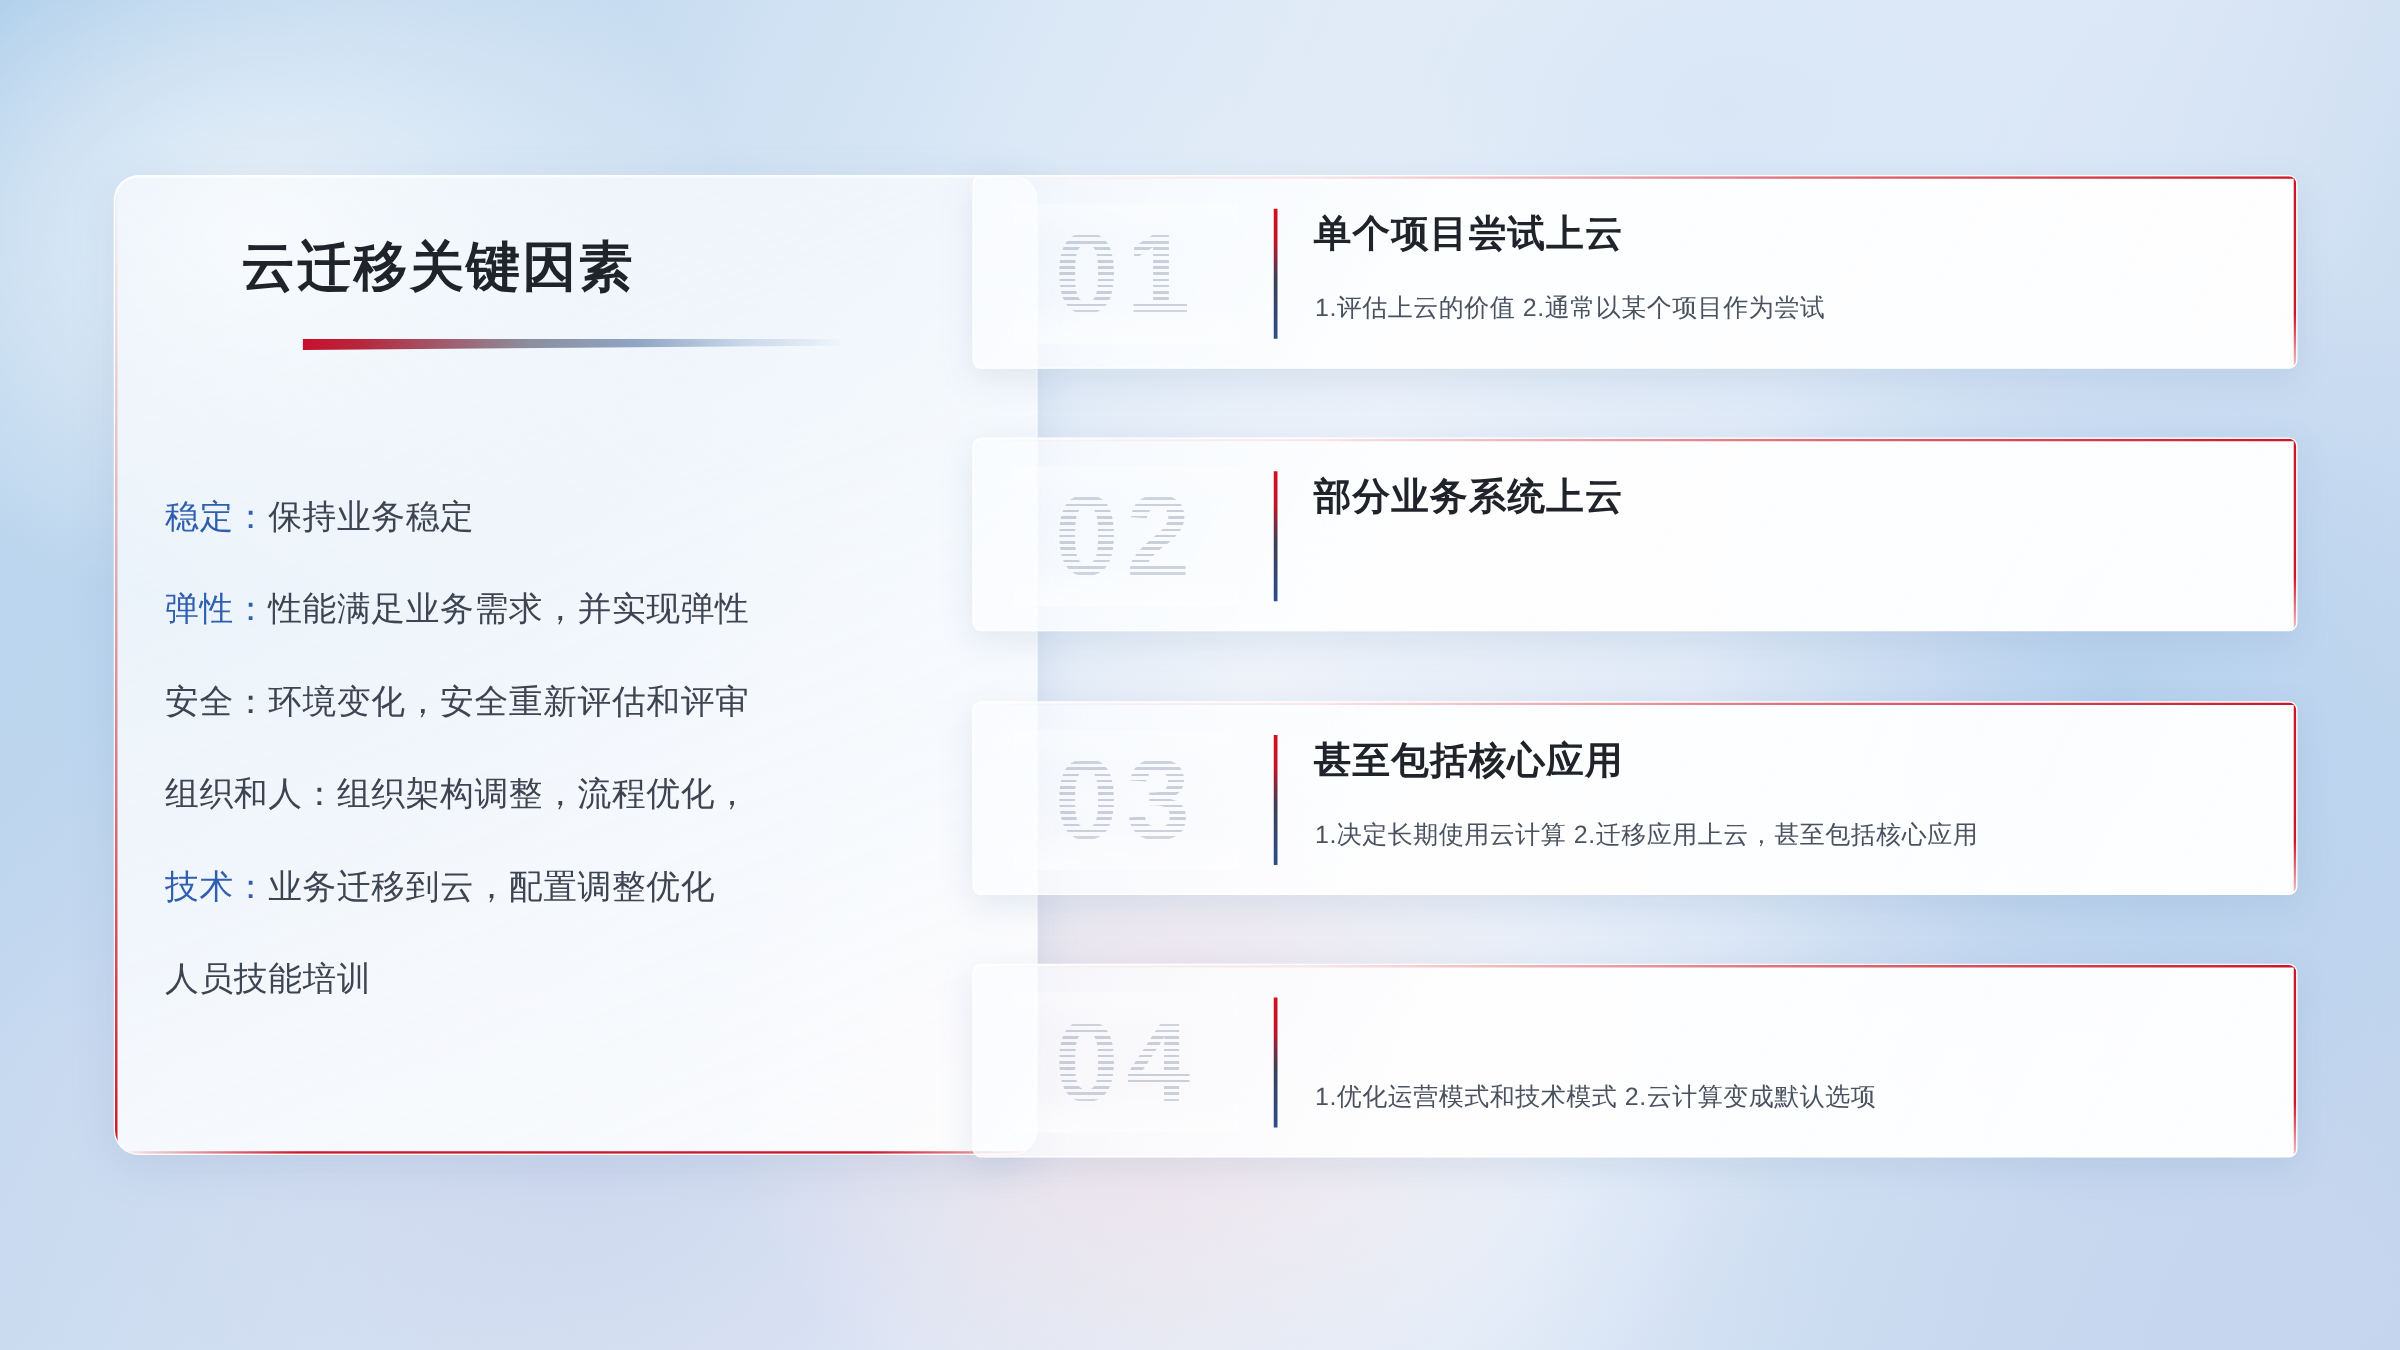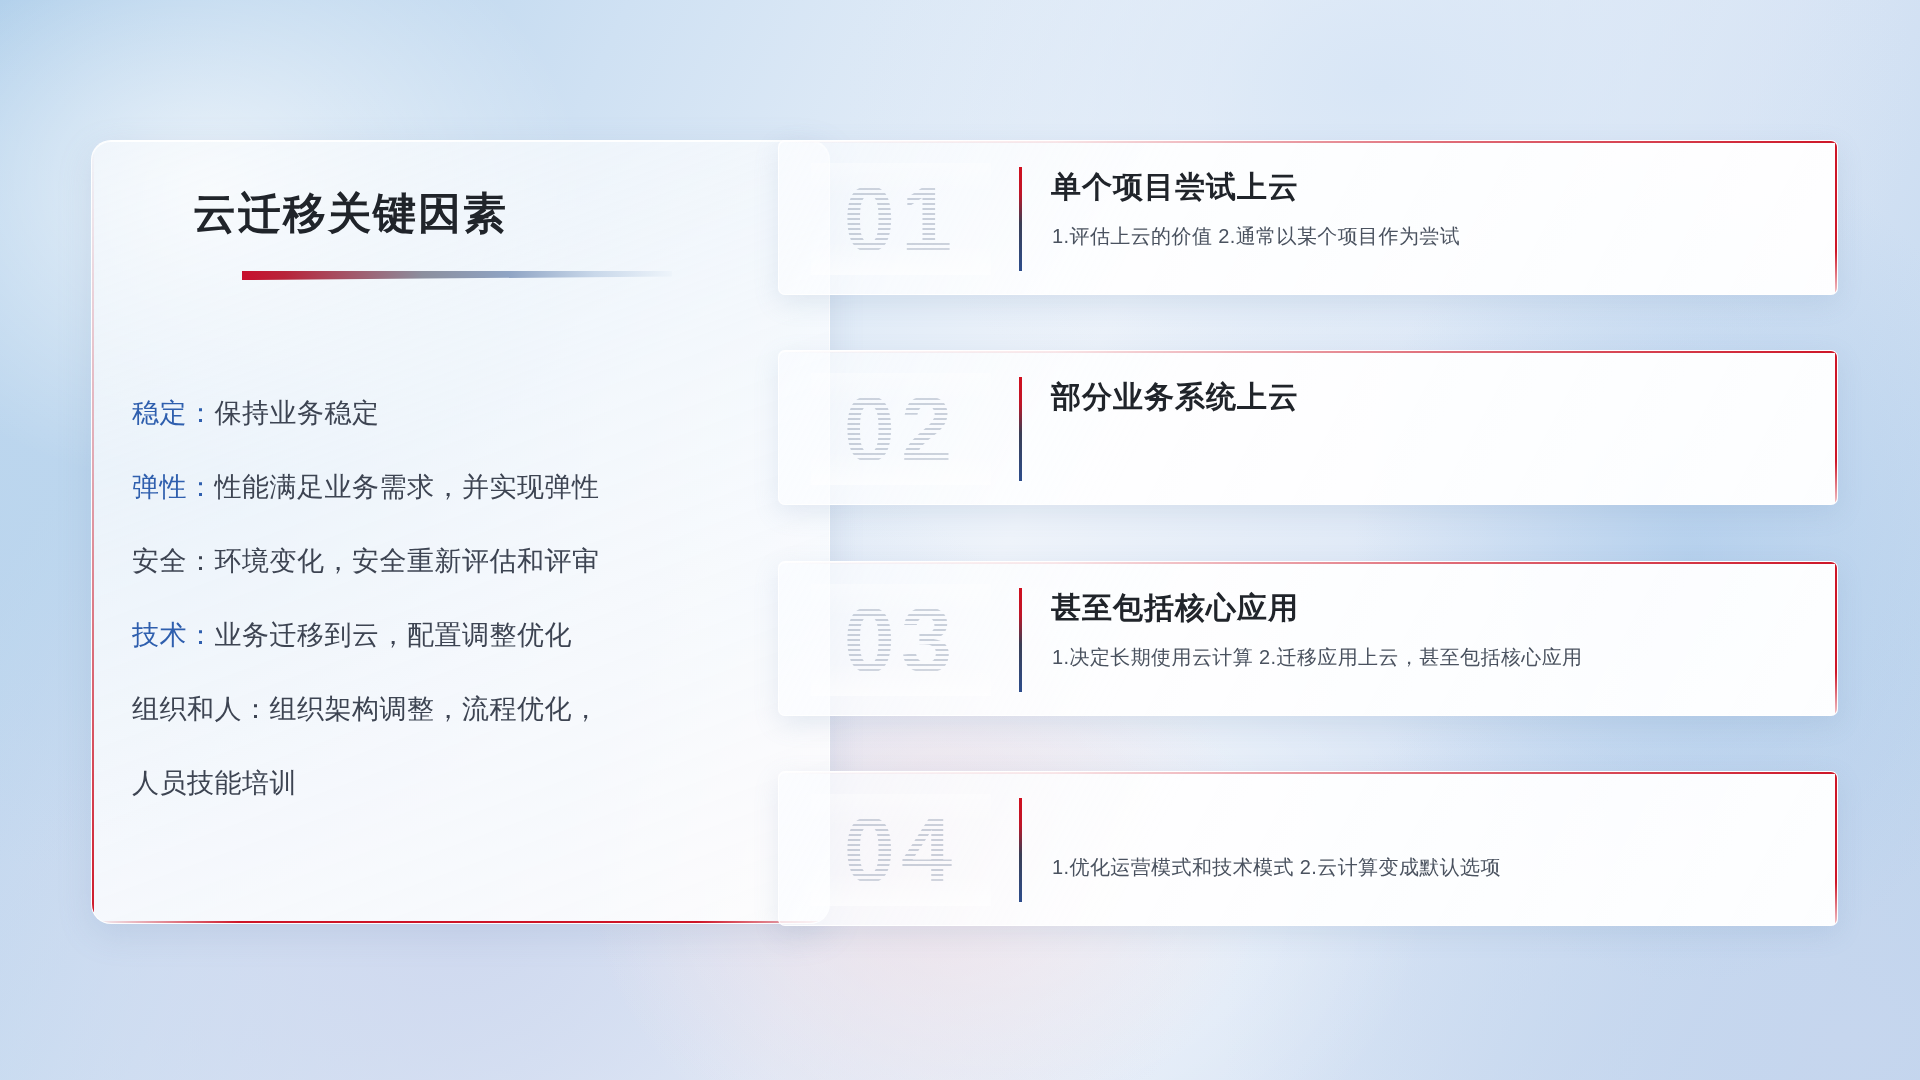--- a/index.html
+++ b/index.html
@@ -122,21 +122,21 @@
   .divider {
     position:absolute; left:240px; top:26px; width:3px; height:104px;
     background:linear-gradient(180deg, #d0101f 0%, #c01528 26%, #3a3f55 54%, #2d4d8c 100%);
   }
   .card-title {
     position:absolute; left:272px; top:26px;
     font-size:30px; font-weight:bold; color:#20242a; letter-spacing:1px;
     white-space:nowrap;
   }
   .card-desc {
-    position:absolute; left:273px; top:82px;
+    position:absolute; left:273px; top:92px;
     font-size:20px; color:#4a525f; letter-spacing:.4px; white-space:nowrap;
   }
 </style>
 </head>
 <body>
 
 <div id="bg">
   <div class="bg-base"></div>
   <div class="bg-glow-l"></div>
   <div class="bg-glow-c"></div>
@@ -146,22 +146,22 @@
 
 <div id="slide">
 
   <section id="left-panel">
     <h1 class="panel-title">云迁移关键因素</h1>
     <div class="title-rule"></div>
     <div class="factor-list">
       <div class="factor"><span class="k">稳定：</span><span>保持业务稳定</span></div>
       <div class="factor"><span class="k">弹性：</span><span>性能满足业务需求，并实现弹性</span></div>
       <div class="factor"><span class="k plain">安全：</span><span>环境变化，安全重新评估和评审</span></div>
+      <div class="factor"><span class="k plain">组织和人：</span><span>组织架构调整，流程优化，</span></div>
       <div class="factor"><span class="k">技术：</span><span>业务迁移到云，配置调整优化</span></div>
-      <div class="factor"><span class="k plain">组织和人：</span><span>组织架构调整，流程优化，</span></div>
       <div class="factor"><span class="k plain"></span><span>人员技能培训</span></div>
     </div>
   </section>
 
   <article class="card card-1">
     <div class="ghost-num">01</div>
     <div class="ghost-num-shade"></div>
     <div class="divider"></div>
     <h2 class="card-title">单个项目尝试上云</h2>
     <p class="card-desc">1.评估上云的价值   2.通常以某个项目作为尝试</p>

